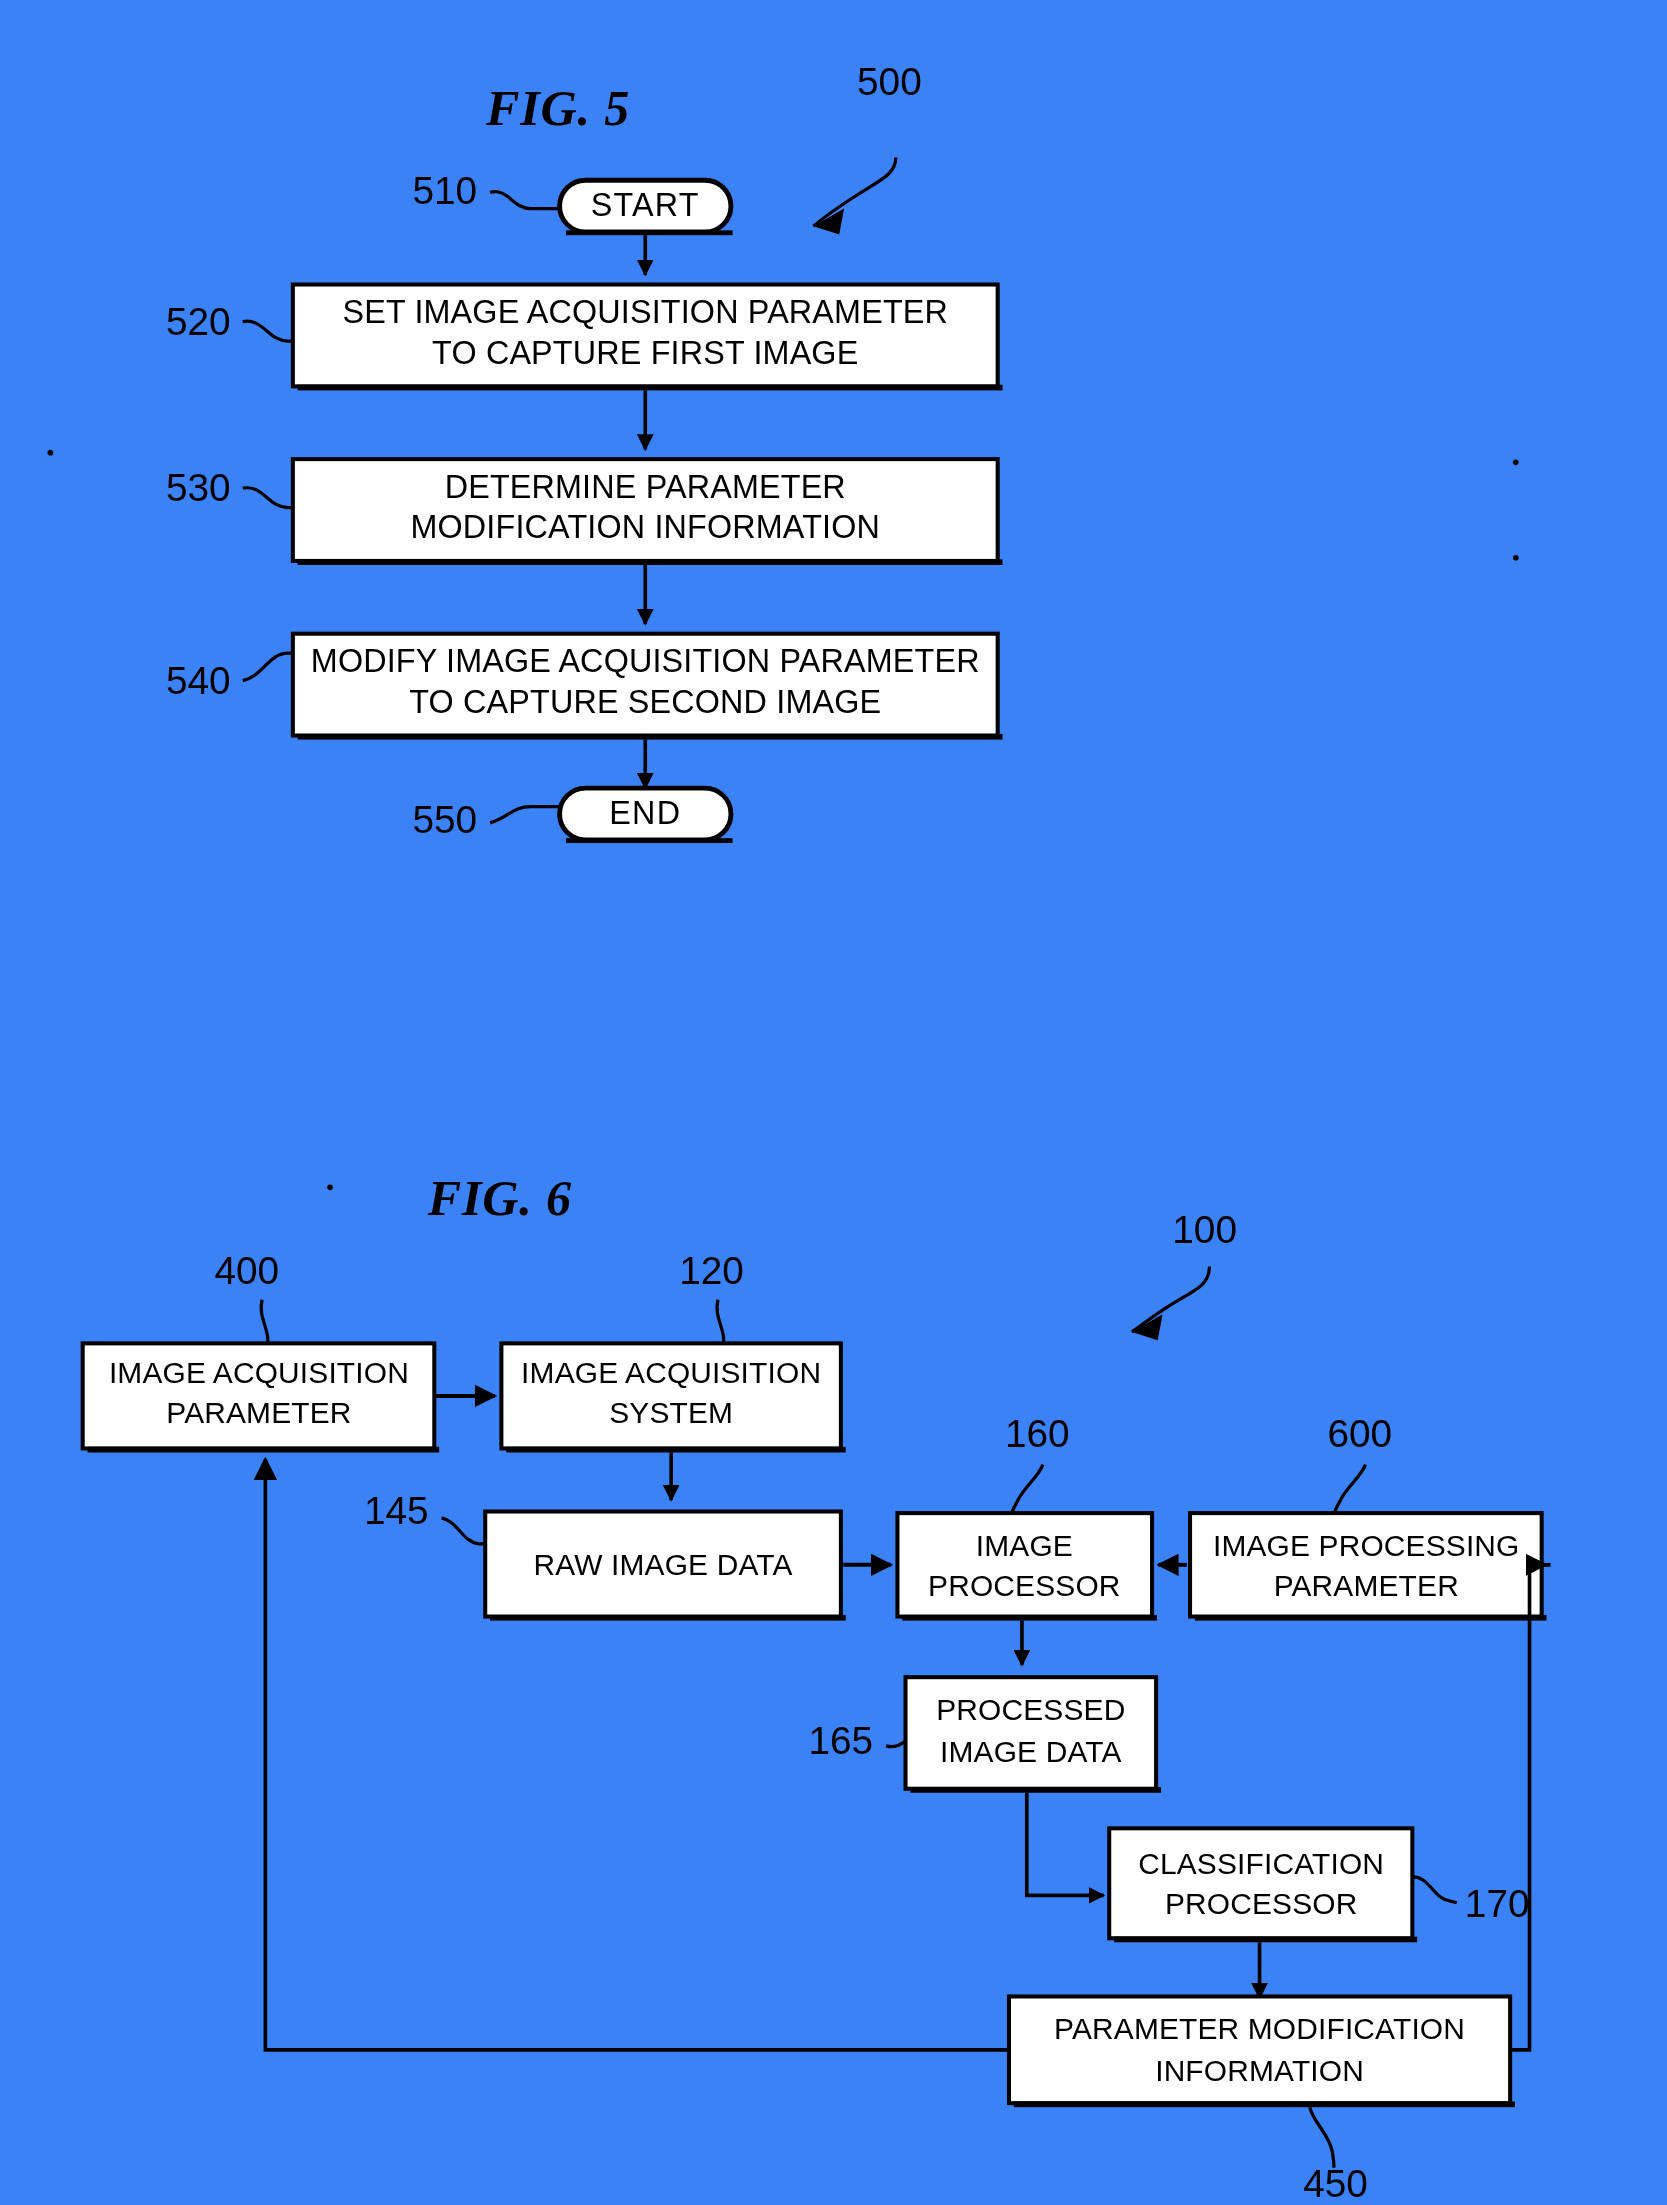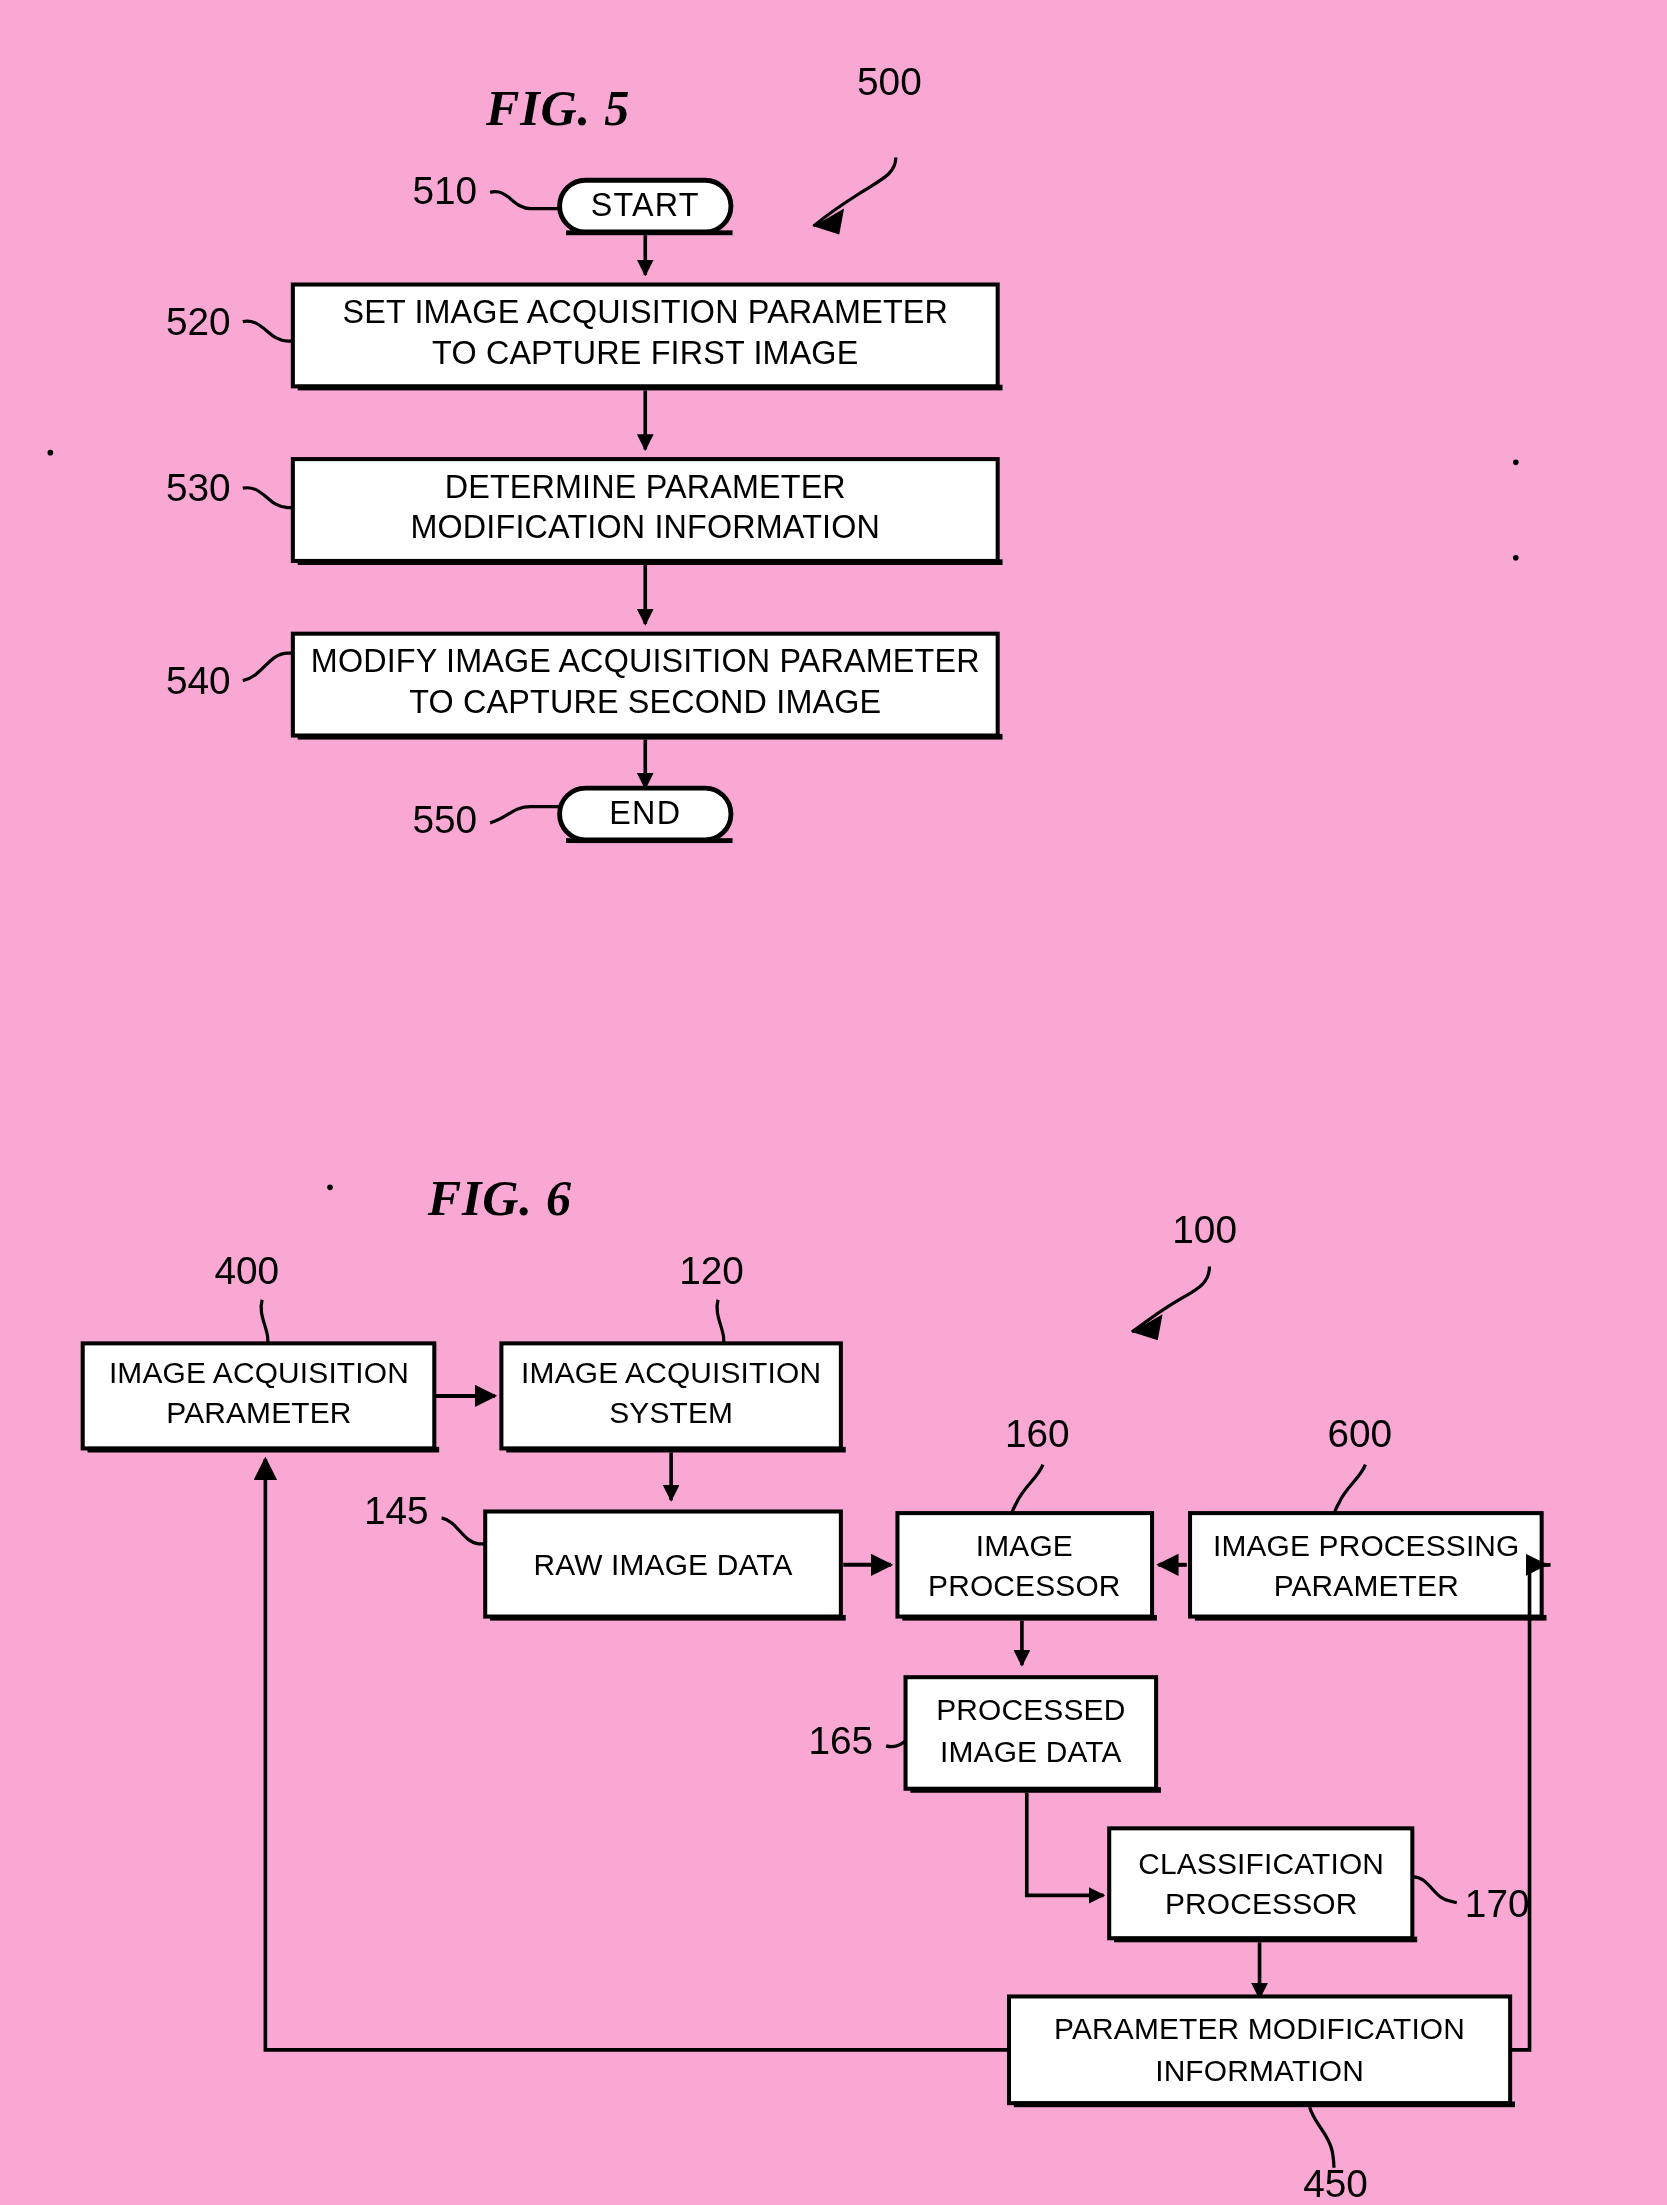--- a/index.html
+++ b/index.html
@@ -9,21 +9,21 @@
     background: #ffffff;
   }
   body {
     font-family: "Liberation Sans", sans-serif;
     color: #000000;
   }
   #page {
     position: relative;
     width: 1668px;
     height: 2205px;
-    background: #f9a8d4;
+    background: #3b82f6;
     overflow: hidden;
   }
   svg.sheet {
     position: absolute;
     left: 0;
     top: 0;
     width: 1668px;
     height: 2205px;
     display: block;
   }

